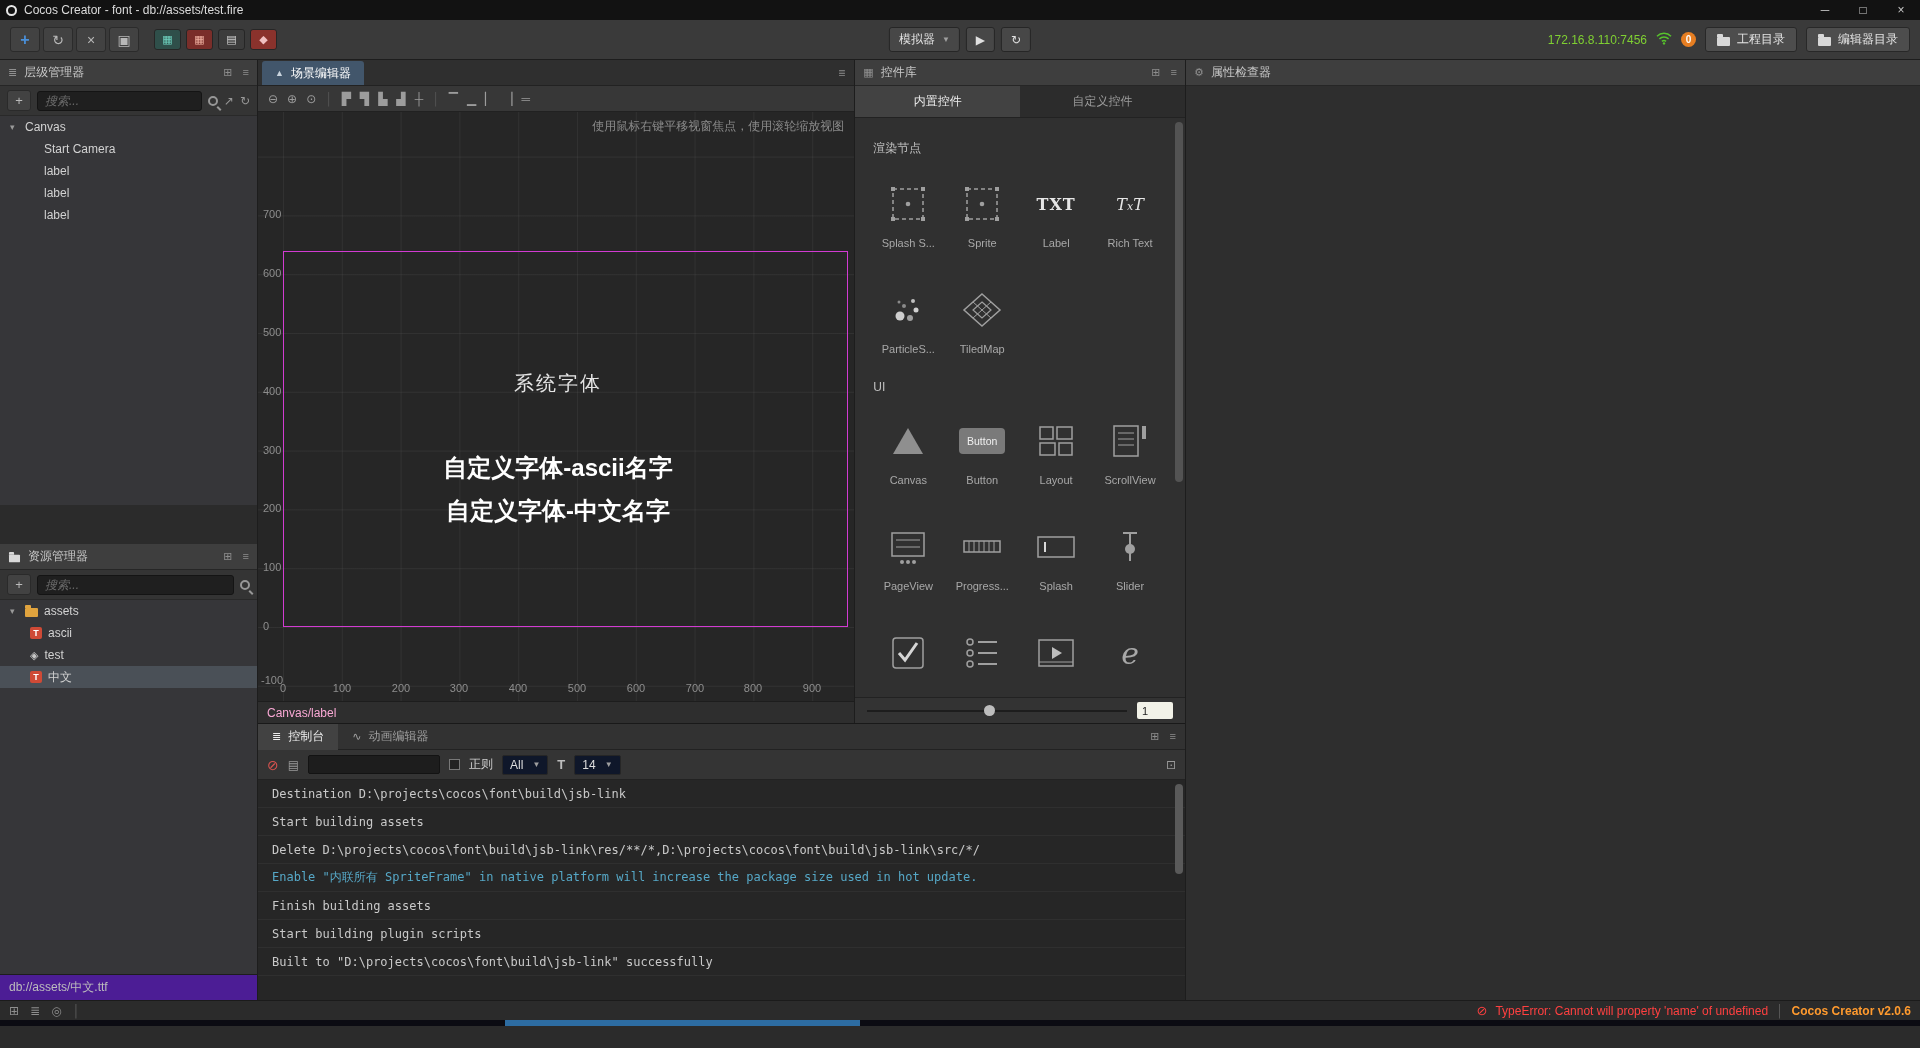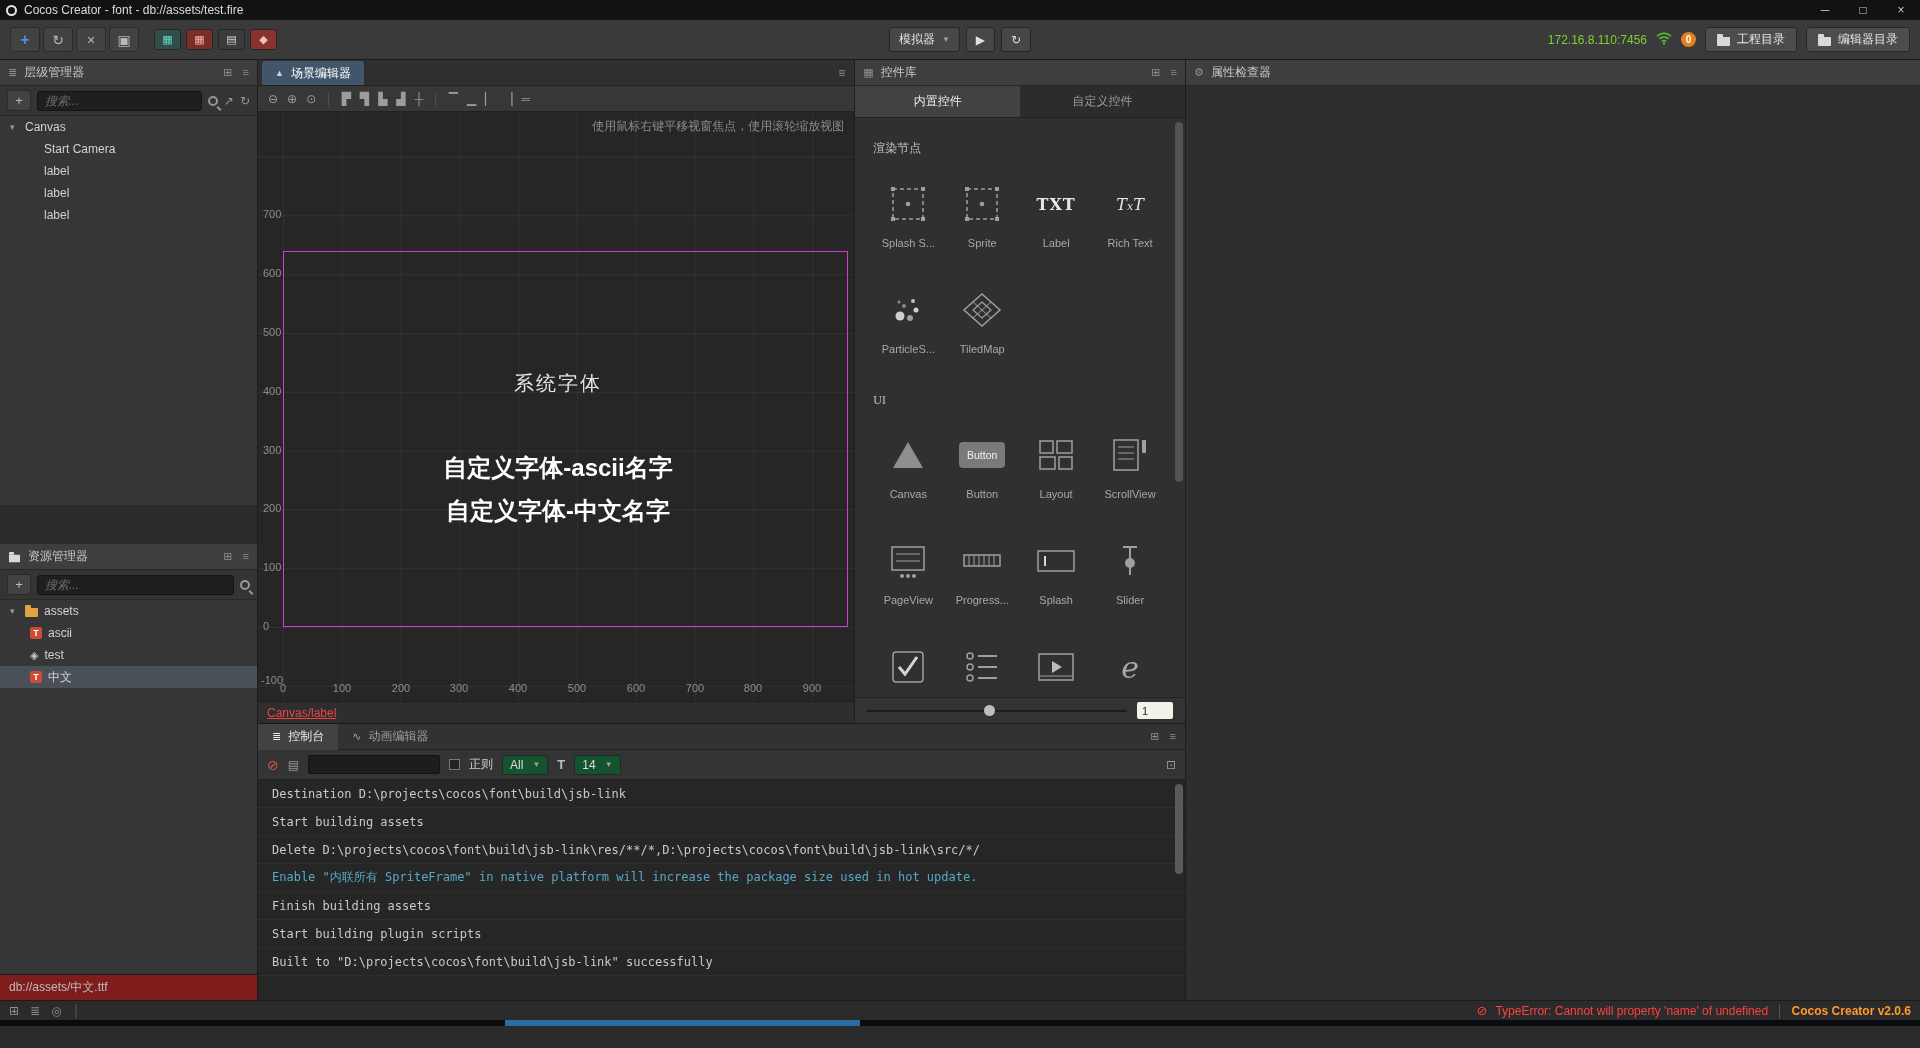--- a/index.html
+++ b/index.html
@@ -57,21 +57,21 @@
 
   .tree { flex:1; background:#363639; overflow:hidden; }
   .trow { height:22px; display:flex; align-items:center; gap:6px; font-size:12px; color:#d2d2d2; padding-left:10px; }
   .trow .arrow { color:#9a9a9a; font-size:9px; width:9px; }
   .trow.child { padding-left:44px; }
   .trow.achild { padding-left:30px; }
   .trow.selected { background:#4a5057; }
   .file-font { width:12px; height:12px; background:#cf4a36; border-radius:2px; color:#fff; font-size:9px; font-weight:bold; display:flex; align-items:center; justify-content:center; flex:0 0 auto; }
   .file-fire { color:#c6c6c6; font-size:11px; }
 
-  .pathbar { height:26px; background:#7f1d1d; border-top:1px solid #1d1d1d; display:flex; align-items:center; padding:0 9px; font-size:12px; color:#bdbdbd; flex:0 0 auto; }
+  .pathbar { height:26px; background:#4c1d95; border-top:1px solid #1d1d1d; display:flex; align-items:center; padding:0 9px; font-size:12px; color:#bdbdbd; flex:0 0 auto; }
 
   
   .toprow { height:663px; display:flex; flex:0 0 auto; }
   .scene { width:598px; border-right:1px solid #1d1d1d; display:flex; flex-direction:column; }
   .scenetabs { height:26px; background:#2f2f2f; border-bottom:1px solid #222; display:flex; align-items:flex-end; flex:0 0 auto; }
   .scenetab { height:24px; margin-left:4px; background:#42566b; border-radius:3px 3px 0 0; display:flex; align-items:center; gap:7px; padding:0 13px; font-size:12px; color:#fff; }
   .scenetab .ticon { font-size:9px; color:#c9d4de; }
   .tabs-right { margin-left:auto; color:#8d8d8d; font-size:12px; padding:0 9px 5px 0; }
   .scenetools { height:26px; background:#373737; border-bottom:1px solid #212121; display:flex; align-items:center; gap:9px; padding:0 10px; color:#9c9c9c; font-size:12px; flex:0 0 auto; }
   .scenetools .sep { color:#565656; }
@@ -81,30 +81,30 @@
       linear-gradient(to bottom, rgba(150,150,150,0.10) 1px, transparent 1px);
     background-size:58.8px 58.8px; background-position:25px 44.6px; }
   .ry { position:absolute; left:5px; font-size:11px; color:#8e8e8e; }
   .rx { position:absolute; top:570px; font-size:11px; color:#8e8e8e; transform:translateX(-50%); }
   .designbox { position:absolute; left:25px; top:139px; width:565px; height:376px; border:1px solid #d23bd2; }
   .stext { position:absolute; left:300px; transform:translateX(-50%); white-space:nowrap; color:#fff; }
   .stext.sys { top:258px; font-size:20px; letter-spacing:2px; color:#e4e4e4; }
   .stext.b1 { top:340px; font-size:24px; font-weight:bold; }
   .stext.b2 { top:383px; font-size:24px; font-weight:bold; }
   .hint { position:absolute; top:6px; right:10px; font-size:12px; color:#8a8a8a; }
-  .scenestatus { height:22px; background:#2e2e2e; border-top:1px solid #1d1d1d; display:flex; align-items:center; padding:0 9px; font-size:12px; color:#ef4444; flex:1;text-decoration:underline; }
+  .scenestatus { height:22px; background:#2e2e2e; border-top:1px solid #1d1d1d; display:flex; align-items:center; padding:0 9px; font-size:12px; color:#f9a8d4; flex:1; }
 
   
   .widgets { width:330px; display:flex; flex-direction:column; background:#303030; }
   .wtabs { height:32px; display:flex; background:#2c2c2c; border-bottom:1px solid #222; flex:0 0 auto; }
   .wtab { flex:1; display:flex; align-items:center; justify-content:center; font-size:12px; color:#9a9a9a; }
   .wtab.active { background:#424242; color:#ececec; }
   .wbody { height:579px; position:relative; padding:4px 18px 0 16px; overflow:hidden; flex:0 0 auto; }
   .whead { font-size:12px; color:#c0c0c0; margin:18px 0 22px 2px; }
-  .whead.ui { margin-top:36px;font-family:Liberation Serif, serif; }
+  .whead.ui { margin-top:23px; }
   .wgrid { display:grid; grid-template-columns:repeat(4,1fr); row-gap:34px; }
   .witem { display:flex; flex-direction:column; align-items:center; gap:8px; }
   .wicon { width:52px; height:50px; display:flex; align-items:center; justify-content:center; }
   .wlabel { font-size:11px; color:#a8a8a8; max-width:70px; overflow:hidden; white-space:nowrap; height:14px; }
   .txticon { font-family:"DejaVu Serif",serif; font-size:16px; font-weight:bold; color:#e6e6e6; letter-spacing:1px; }
   .rtxticon { font-family:"DejaVu Serif",serif; font-size:16px; font-style:italic; color:#e6e6e6; }
   .rtxticon small { font-size:11px; }
   .btnface { width:46px; height:26px; background:#7a7a7a; border-radius:4px; color:#f0f0f0; font-size:10.5px; display:flex; align-items:center; justify-content:center; }
   .eicon { font-family:"DejaVu Serif",serif; font-size:30px; font-style:italic; color:#a8a8a8; }
   .wscrollbar { position:absolute; right:2px; top:4px; width:8px; height:360px; background:#535353; border-radius:4px; }
@@ -118,21 +118,21 @@
   .ctabs { height:26px; background:#323232; border-bottom:1px solid #222; display:flex; align-items:center; flex:0 0 auto; }
   .ctab { height:26px; display:flex; align-items:center; gap:7px; padding:0 14px; font-size:12px; color:#9f9f9f; }
   .ctab.active { background:#424242; color:#ececec; }
   .ctab .cticon { font-size:11px; }
   .cfilter { height:30px; background:#343434; border-bottom:1px solid #222; display:flex; align-items:center; gap:9px; padding:0 9px; flex:0 0 auto; }
   .ban { color:#d9534f; font-size:14px; }
   .cfi { color:#9a9a9a; font-size:12px; }
   .cinput { width:132px; height:19px; background:#1d1d1d; border:1px solid #131313; border-radius:2px; color:#ccc; padding:0 6px; font-size:12px; outline:none; font-family:inherit; }
   .chk { width:11px; height:11px; border:1px solid #787878; background:#232323; }
   .chklabel { font-size:12px; color:#cfcfcf; }
-  .cdrop { height:20px; background:#14532d; border:1px solid #262626; border-radius:2px; display:flex; align-items:center; gap:9px; padding:0 7px; font-size:12px; color:#dedede; }
+  .cdrop { height:20px; background:#0f172a; border:1px solid #262626; border-radius:2px; display:flex; align-items:center; gap:9px; padding:0 7px; font-size:12px; color:#dedede; }
   .tglyph { color:#bdbdbd; font-size:13px; font-weight:bold; }
   .cfilter .fright { margin-left:auto; color:#9a9a9a; font-size:12px; }
   .clogs { flex:1; position:relative; overflow:hidden; font-family:"DejaVu Sans Mono","Liberation Mono",monospace; }
   .logrow { height:28px; display:flex; align-items:center; padding:0 14px; font-size:12px; color:#c9c9c9; border-bottom:1px solid #2f2f2f; white-space:nowrap; }
   .logrow.info { color:#56a8c7; }
   .cscrollbar { position:absolute; right:2px; top:4px; width:8px; height:90px; background:#5a5a5a; border-radius:4px; }
 
   
   .bottombar { height:20px; background:#2b2b2b; border-top:1px solid #1b1b1b; display:flex; align-items:center; gap:11px; padding:0 9px; flex:0 0 auto; }
   .bicon { color:#8f8f8f; font-size:12px; }

